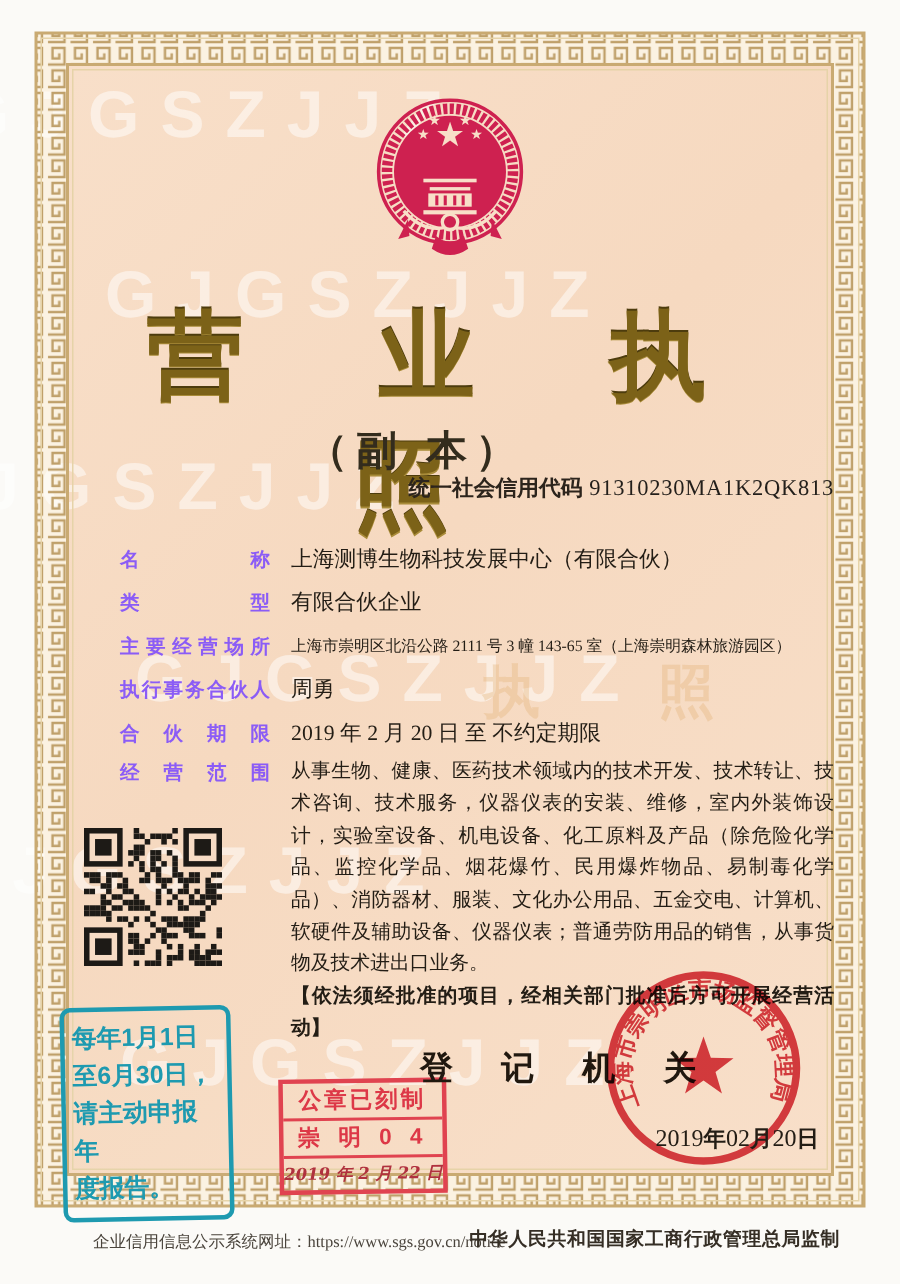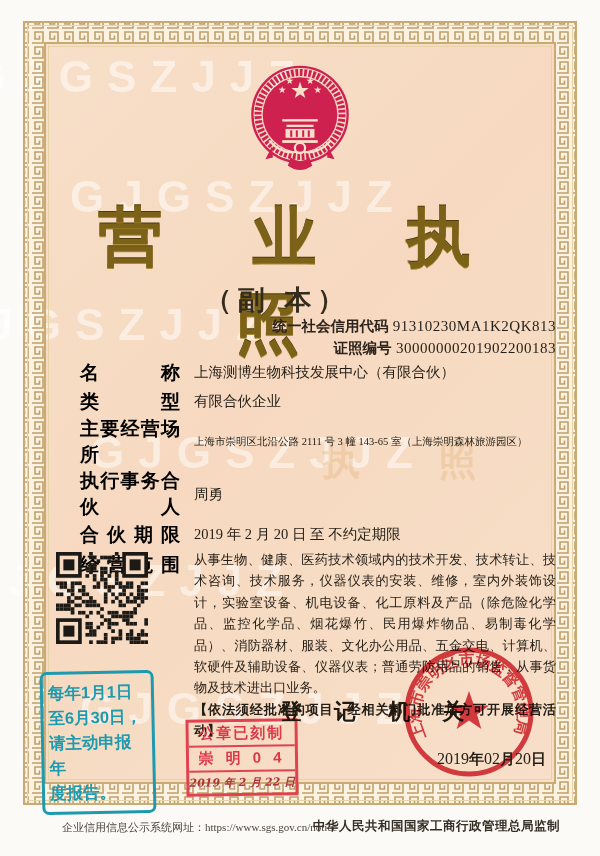--- a/index.html
+++ b/index.html
@@ -30,21 +30,21 @@
   .subtitle{position:absolute;left:0;top:282px;width:555px;text-align:center;
     font-size:27px;font-weight:bold;color:#332c1d;letter-spacing:6px;}
   
   .codes{position:absolute;right:44px;top:315px;text-align:right;line-height:22px;}
   .codes .lbl{font-weight:bold;color:#2c241c;font-size:14.5px;}
   .codes .val{font-family:"Liberation Serif","DejaVu Serif",serif;color:#231f1b;
     font-size:15px;letter-spacing:0.5px;}
   
   .fields{position:absolute;left:80px;top:358px;width:476px;}
   .frow{display:flex;align-items:center;min-height:29px;}
-  .frow .flabel{flex:0 0 100px;font-weight:bold;color:#000000;font-size:19px;
+  .frow .flabel{flex:0 0 100px;font-weight:bold;color:#8b5cf6;font-size:13px;
     text-align:justify;text-align-last:justify;}
   .frow .fvalue{margin-left:14px;color:#231d15;font-size:14.5px;
     font-family:"Liberation Serif","DejaVu Serif",serif;}
   .frow.addr .fvalue{font-size:10.5px;}
   .frow.scope{align-items:flex-start;}
   .frow.scope .flabel{margin-top:3px;}
   .frow.scope .fvalue{font-size:13.2px;line-height:21.4px;text-align:justify;}
   .scope-note{font-weight:bold;font-family:"Liberation Sans","DejaVu Sans",sans-serif;}
   
   .qr{position:absolute;left:56px;top:552px;width:92px;height:92px;}
@@ -129,24 +129,20 @@
     <path d="M90,100 l7,14 -8,-2" fill="#ce2150"></path>
   </svg>
 
   <div class="title">营 业 执 照</div>
   <div class="subtitle">（副  本）</div>
 
   <div class="codes">
     <div>
       <span class="lbl">统一社会信用代码</span>
       <span class="val">91310230MA1K2QK813</span>
-    </div>
-    <div>
-      <span class="lbl">证照编号</span>
-      <span class="val">30000000201902200183</span>
     </div>
   </div>
 
   <div class="fields">
     <div class="frow">
       <span class="flabel">名称</span>
       <span class="fvalue">上海测博生物科技发展中心（有限合伙）</span>
     </div>
     <div class="frow">
       <span class="flabel">类型</span>

